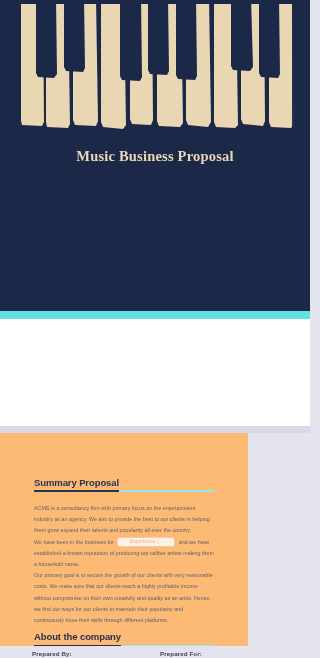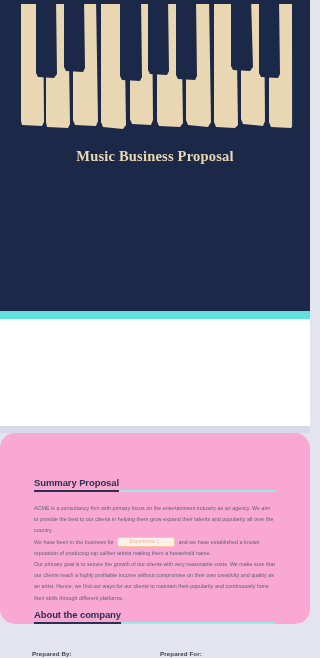--- a/index.html
+++ b/index.html
@@ -26,21 +26,21 @@
   .formzone{position:relative;width:310px;height:107px;background:#fff;box-sizing:border-box;}
   .col-label{
     position:absolute;font-size:6.2px;font-weight:bold;color:#3a3f52;letter-spacing:.1px;
   }
   .lbl-by{left:32px;top:331px;}
   .lbl-for{left:160px;top:331px;}
 
   .pagegap{width:310px;height:7px;background:#d8d9e8;}
 
   
-  .page2{position:relative;width:310px;background:#f9a8d4;padding-top:1px;border-radius:15px;}
+  .page2{position:relative;width:248px;background:#fdba74;padding-top:1px;}
   .sec{position:relative;margin:0 34px;}
   .sec-head{
     position:relative;font-size:9.5px;font-weight:bold;color:#2b3050;
     letter-spacing:-.1px;padding-bottom:4px;display:inline-block;
   }
   .head-wrap{position:relative;}
   .rule-cyan{position:absolute;left:0;right:0;bottom:0;height:1.6px;background:#9fe7e7;}
   .rule-dark{position:absolute;left:0;bottom:0;height:1.6px;background:#2b3050;}
   .body-p{
     font-size:5.3px;line-height:11.2px;color:#5a5f72;margin:0;letter-spacing:.04px;

